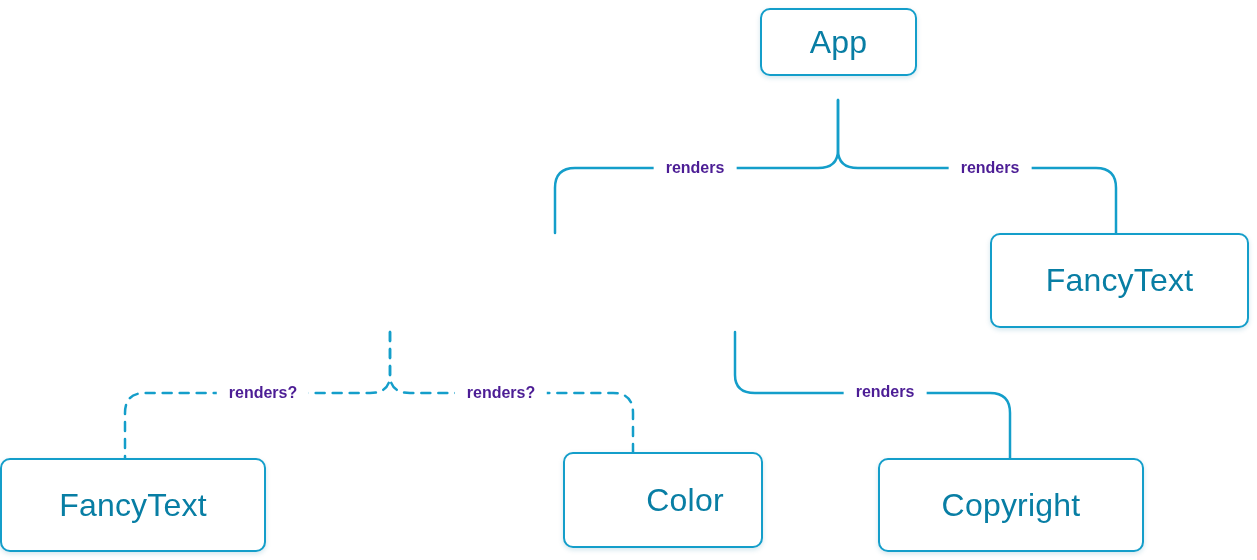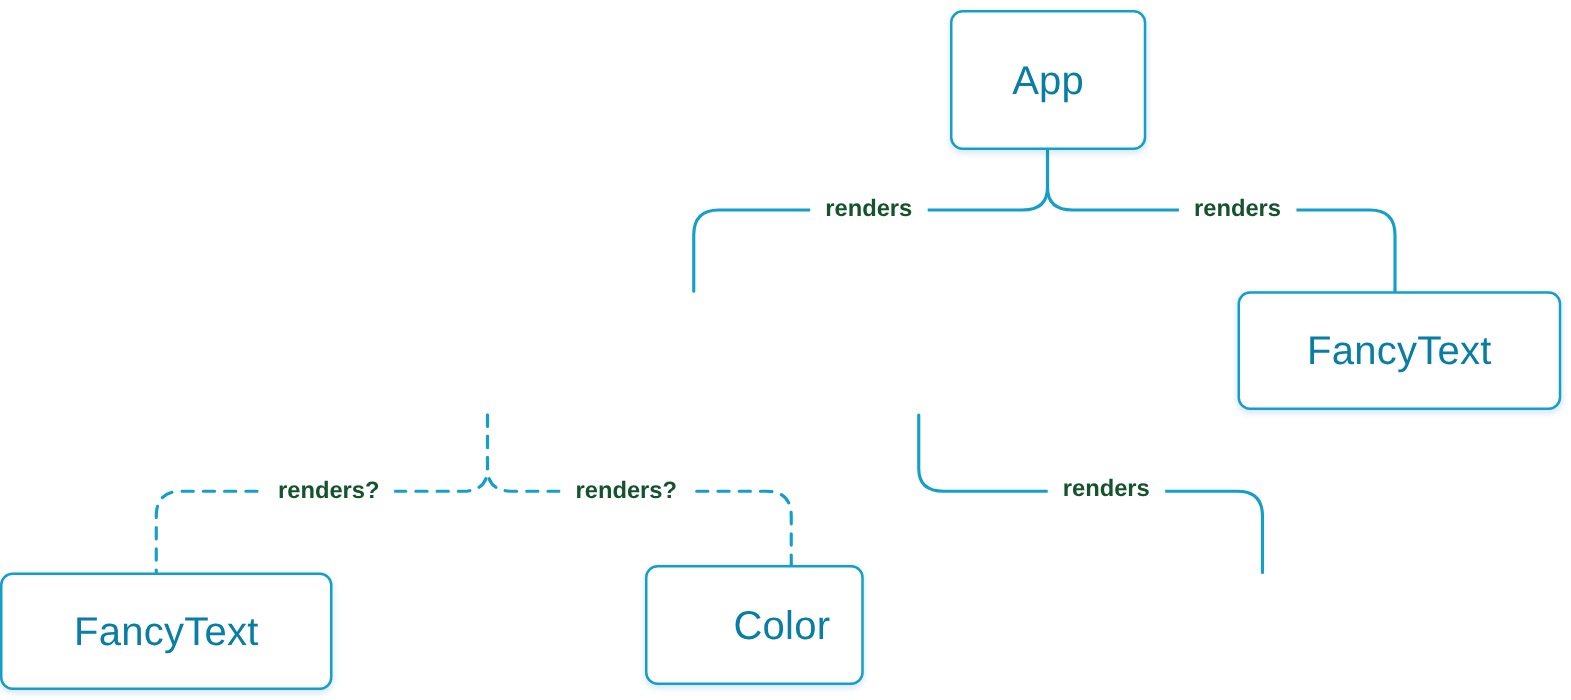--- a/index.html
+++ b/index.html
@@ -36,33 +36,33 @@
     background: #ffffff;
     border: 2px solid #149eca;
     border-radius: 10px;
     box-shadow: 0 2px 5px rgba(13, 116, 153, 0.18);
     color: #087ea4;
     font-size: 32px;
     font-weight: 500;
     letter-spacing: 0.2px;
     box-sizing: border-box;
   }
-  .node-app        { left: 760px; top: 8px;   width: 157px; height: 112px; }
+  .node-app        { left: 760px; top: 8px;   width: 157px; height: 68px; }
   .node-ig         { left: 335px; top: 233px; width: 460px; height: 99px; }
   .node-fancy-top  { left: 990px; top: 233px; width: 259px; height: 95px; }
   .node-fancy-bot  { left: 0px;   top: 458px; width: 266px; height: 94px; }
-  .node-color      { left: 516px; top: 452px; width: 175px; height: 96px; padding-left: 44px; }
+  .node-color      { left: 563px; top: 452px; width: 200px; height: 96px; padding-left: 44px; }
   .node-copyright  { left: 878px; top: 458px; width: 266px; height: 94px; }
 
   .edge-label {
     position: absolute;
     transform: translate(-50%, -50%);
     background: #ffffff;
-    color: #14532d;
-    font-size: 19px;
+    color: #4c1d95;
+    font-size: 16px;
     font-weight: 600;
     padding: 2px 12px;
     white-space: nowrap;
   }
   .lbl-app-ig        { left: 695px; top: 168px; }
   .lbl-app-fancy     { left: 990px; top: 168px; }
   .lbl-ig-fancy      { left: 263px; top: 393px; }
   .lbl-ig-color      { left: 501px; top: 393px; }
   .lbl-ig-copyright  { left: 885px; top: 392px; }
 </style>
@@ -82,14 +82,15 @@
   <span class="edge-label lbl-app-ig">renders</span>
   <span class="edge-label lbl-app-fancy">renders</span>
   <span class="edge-label lbl-ig-fancy">renders?</span>
   <span class="edge-label lbl-ig-color">renders?</span>
   <span class="edge-label lbl-ig-copyright">renders</span>
 
   <div class="node node-app">App</div>
   <div class="node node-fancy-top">FancyText</div>
   <div class="node node-fancy-bot">FancyText</div>
   <div class="node node-color">Color</div>
+  <div class="node node-copyright">Copyright</div>
 
 </div>
 
 </body></html>

